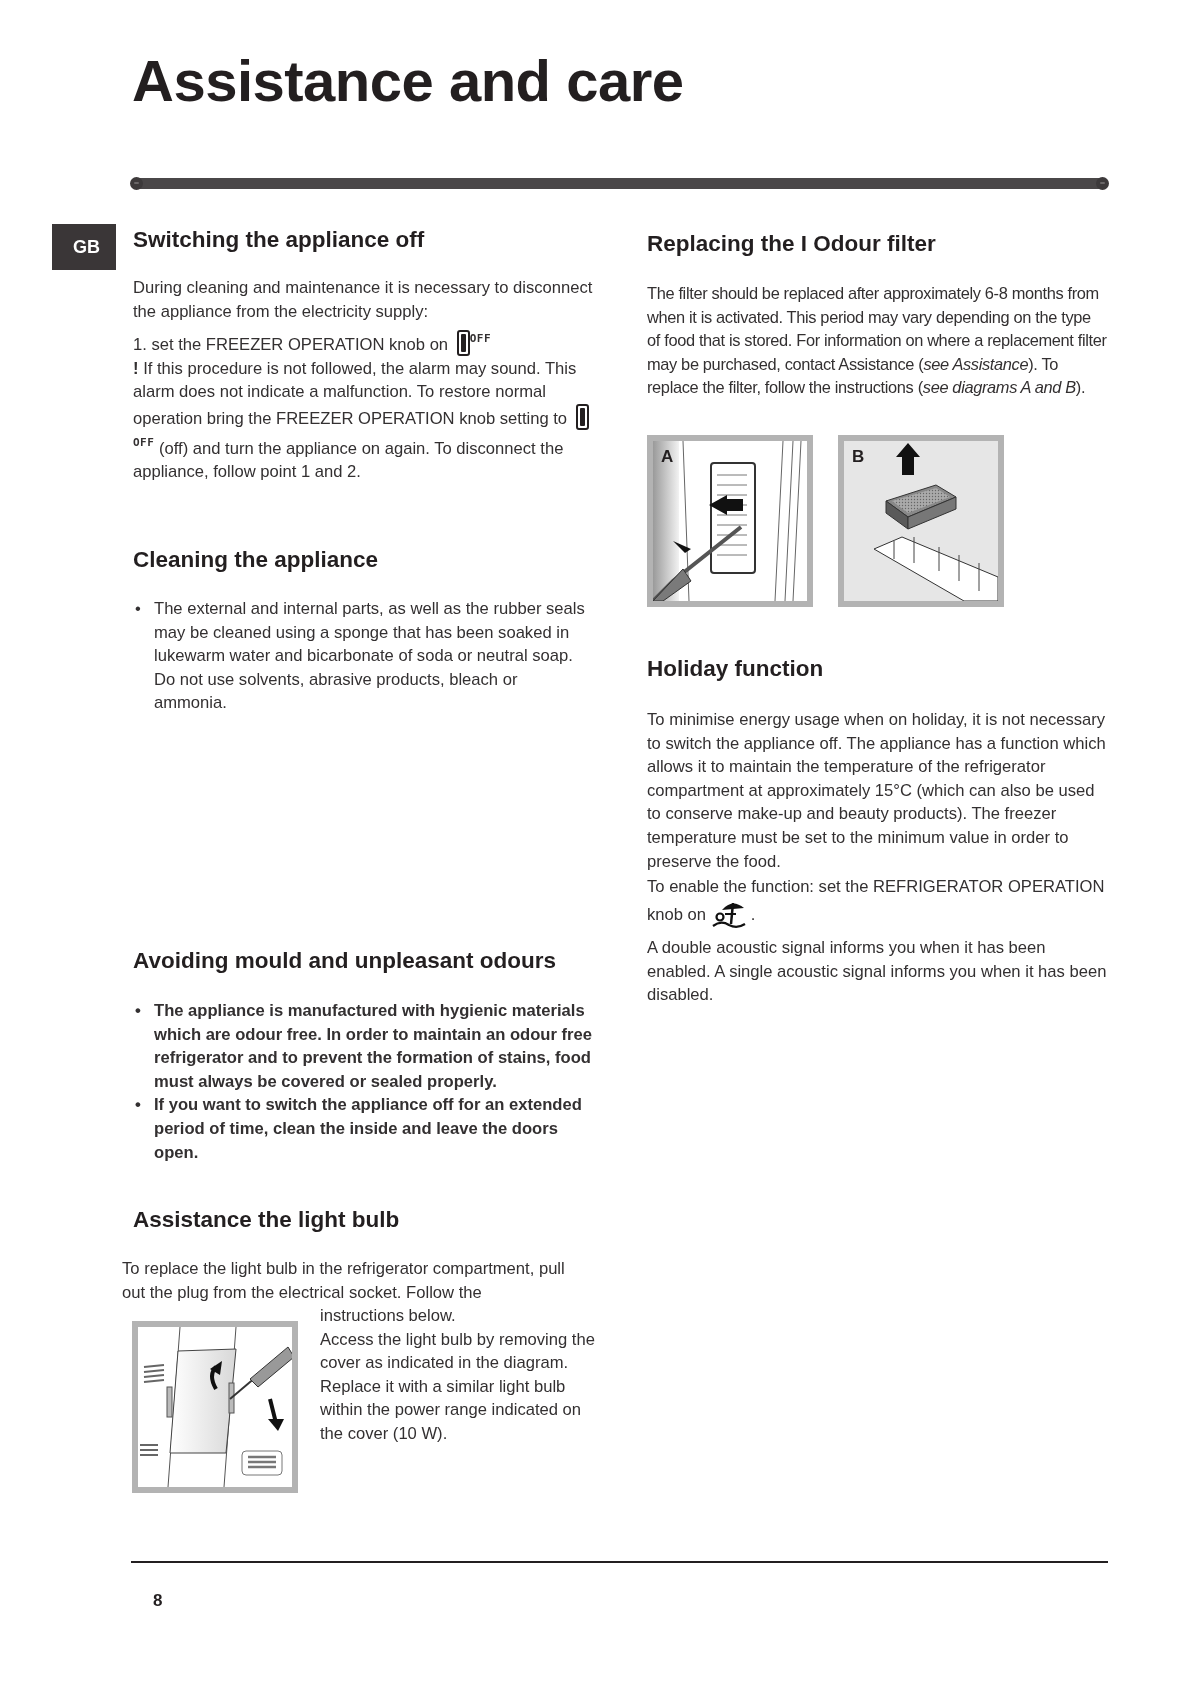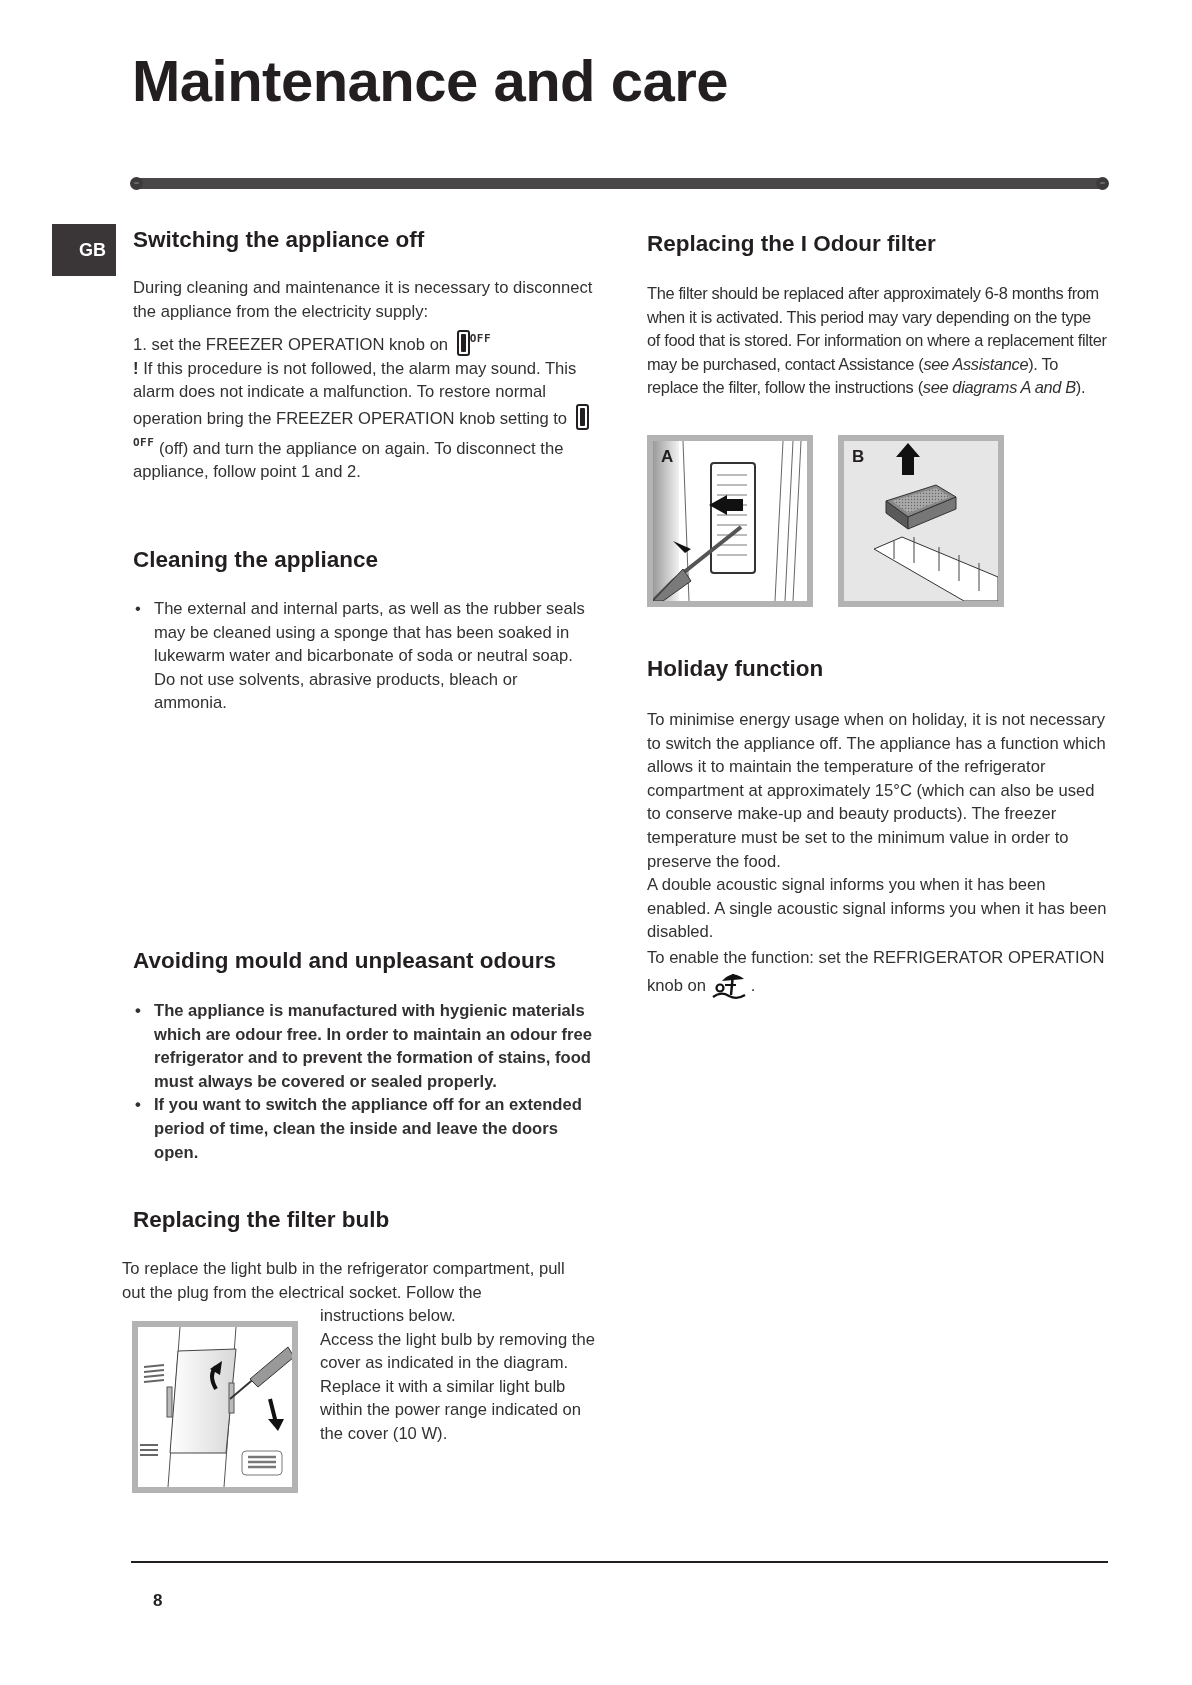--- a/index.html
+++ b/index.html
@@ -14,23 +14,23 @@
   }
   .header-bar {
     position: absolute; left: 132px; top: 178px; width: 975px; height: 11px;
     background: #4a4748; border-radius: 6px;
   }
   .header-bar .cap { position:absolute; top:-1px; width:13px; height:13px; border-radius:50%; background:#3d3a3b; }
   .header-bar .cap.l { left:-2px; } .header-bar .cap.r { right:-2px; }
   .header-bar .cap::after { content:""; position:absolute; left:4px; top:5px; width:5px; height:2px; background:#6a6768; border-radius:1px; }
 
   .gb-tab {
-    position: absolute; left: 52px; top: 224px; width: 64px; height: 52px;
+    position: absolute; left: 52px; top: 224px; width: 64px; height: 46px;
     background: #3a3637; color: #fff; font-weight: bold; font-size: 18px;
-    display: flex; align-items: center; justify-content: flex-end; padding-right: 10px; box-sizing: border-box;
+    display: flex; align-items: center; justify-content: flex-end; padding-right: 16px; box-sizing: border-box;
   }
 
   h2 {
     margin: 0; font-size: 22.5px; font-weight: bold; color: #231f20; line-height: 28px;
     position: absolute; white-space: nowrap;
   }
   .body {
     position: absolute; font-size: 16.6px; line-height: 23.6px; color: #333031; margin: 0;
   }
   .body.cond { letter-spacing: -0.35px; font-size: 16.4px; }
@@ -54,21 +54,21 @@
   .figure .inner { width: 100%; height: 100%; background: #fff; position: relative; overflow: hidden; }
   .figure .inner.grey { background: #e6e6e6; }
   .fig-label { position: absolute; left: 8px; top: 6px; font-weight: bold; font-size: 17px; color:#231f20; }
   .footer-rule { position: absolute; left: 131px; top: 1561px; width: 977px; height: 2px; background: #231f20; }
   .page-num { position: absolute; left: 153px; top: 1591px; font-weight: bold; font-size: 17px; color:#231f20; }
   .holiday-icon { display:inline-block; vertical-align: -8px; margin-left: 6px; }
 </style>
 </head>
 <body>
 
-<h1 class="page-title">Maintenance and care</h1>
+<h1 class="page-title">Assistance and care</h1>
 <div class="header-bar">
   <span class="cap l"></span>
   <span class="cap r"></span>
 </div>
 <div class="gb-tab">GB</div>
 
 <h2 style="left:133px; top:226px;">Switching the appliance off</h2>
 <div class="body" style="left:133px; top:276px; width:470px;">
   <p>During cleaning and maintenance it is necessary to disconnect the appliance from the electricity supply:</p>
   <p style="margin-top:4px;">
@@ -89,21 +89,21 @@
 </div>
 
 <h2 style="left:133px; top:947px;">Avoiding mould and unpleasant odours</h2>
 <div class="body" style="left:133px; top:999px; width:462px;font-weight:bold;">
   <ul class="bullets">
     <li>The appliance is manufactured with hygienic materials which are odour free. In order to maintain an odour free refrigerator and to prevent the formation of stains, food must always be covered or sealed properly.</li>
     <li>If you want to switch the appliance off for an extended period of time, clean the inside and leave the doors open.</li>
   </ul>
 </div>
 
-<h2 style="left:133px; top:1206px;">Replacing the filter bulb</h2>
+<h2 style="left:133px; top:1206px;">Assistance the light bulb</h2>
 <div class="body" style="left:122px; top:1257px; width:470px;">
   <p>To replace the light bulb in the refrigerator compartment, pull out the plug from the electrical socket. Follow the</p>
 </div>
 <div class="body" style="left:320px; top:1304px; width:280px;">
   <p>instructions below.</p>
   <p>Access the light bulb by removing the cover as indicated in the diagram.</p>
   <p>Replace it with a similar light bulb within the power range indicated on the cover (10 W).</p>
 </div>
 <div class="figure" style="left:132px; top:1321px; width:166px; height:172px;">
   <div class="inner">
@@ -198,26 +198,26 @@
           <circle cx="1.5" cy="1.5" r="0.7" fill="#666"></circle>
         </pattern>
       <polygon points="48,60 92,47 106,56 64,72" fill="url(#mesh)"></polygon>
     </svg>
   </div>
 </div>
 
 <h2 style="left:647px; top:655px;">Holiday function</h2>
 <div class="body" style="left:647px; top:708px; width:462px;">
   <p>To minimise energy usage when on holiday, it is not necessary to switch the appliance off. The appliance has a function which allows it to maintain the temperature of the refrigerator compartment at approximately 15°C (which can also be used to conserve make-up and beauty products). The freezer temperature must be set to the minimum value in order to preserve the food.</p>
-  <p>A double acoustic signal informs you when it has been enabled. A single acoustic signal informs you when it has been disabled.</p>
   <p style="line-height:27px;">
     <span>To enable the function: set the REFRIGERATOR OPERATION knob on</span><span class="holiday-icon"><svg width="34" height="28" viewBox="0 0 34 28">
           <path d="M10 10 Q20 -2 32 8 Z" fill="#111"></path>
           <line x1="21" y1="3" x2="19" y2="24" stroke="#111" stroke-width="2.5"></line>
           <line x1="13" y1="14" x2="24" y2="14" stroke="#111" stroke-width="2"></line>
           <circle cx="8" cy="17" r="3.5" fill="none" stroke="#111" stroke-width="2.2"></circle>
           <path d="M1 26 Q9 20 17 25 Q25 29 33 24" fill="none" stroke="#111" stroke-width="2.2"></path>
         </svg></span><span> .</span>
   </p>
+  <p>A double acoustic signal informs you when it has been enabled. A single acoustic signal informs you when it has been disabled.</p>
 </div>
 
 <div class="footer-rule"></div>
 <div class="page-num">8</div>
 
 </body></html>

